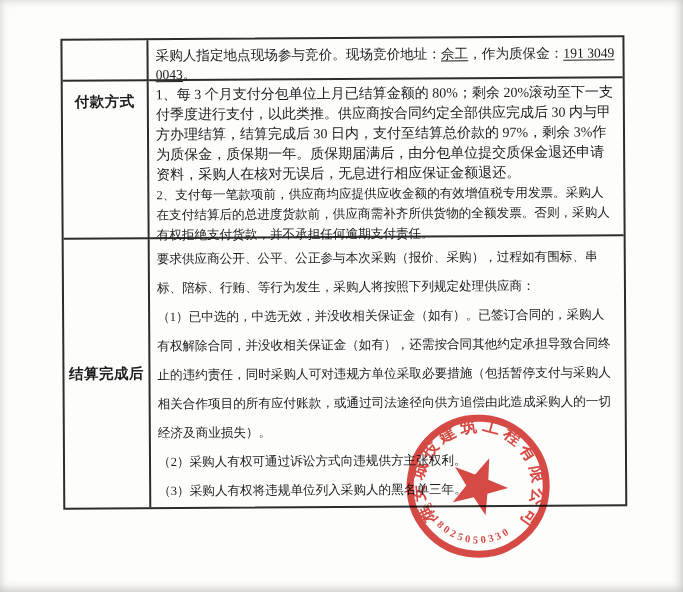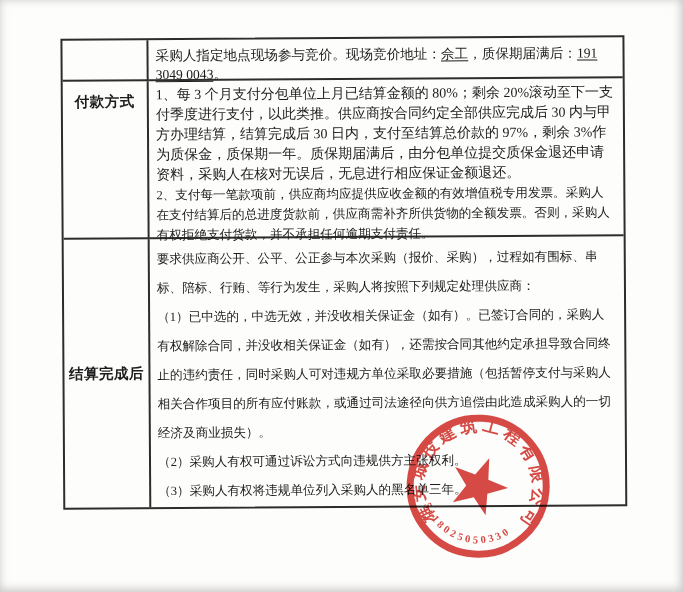--- a/index.html
+++ b/index.html
@@ -49,21 +49,21 @@
 </style>
 </head>
 <body>
 
 <div class="sheet">
 
   <div class="doc-table">
 
     <div class="cell label-cell rb"></div>
     <div class="cell content-cell rb">
-      <p class="row1-line"><span>采购人指定地点现场参与竞价。现场竞价地址：</span><span class="u">佘工</span><span>，质保期届满后：</span><span class="u">191 3049 0043</span><span>。</span></p>
+      <p class="row1-line"><span>采购人指定地点现场参与竞价。现场竞价地址：</span><span class="u">佘工</span><span>，作为质保金：</span><span class="u">191 3049 0043</span><span>。</span></p>
     </div>
 
     <div class="cell label-cell rb label-top">
       <span>付款方式</span>
     </div>
     <div class="cell content-cell rb">
       <p class="t14">1、每 3 个月支付分包单位上月已结算金额的 80%；剩余 20%滚动至下一支付季度进行支付，以此类推。供应商按合同约定全部供应完成后 30 内与甲方办理结算，结算完成后 30 日内，支付至结算总价款的 97%，剩余 3%作为质保金，质保期一年。质保期届满后，由分包单位提交质保金退还申请资料，采购人在核对无误后，无息进行相应保证金额退还。</p>
       <p class="t12">2、支付每一笔款项前，供应商均应提供应收金额的有效增值税专用发票。采购人在支付结算后的总进度货款前，供应商需补齐所供货物的全额发票。否则，采购人有权拒绝支付货款，并不承担任何逾期支付责任。</p>
     </div>
 

